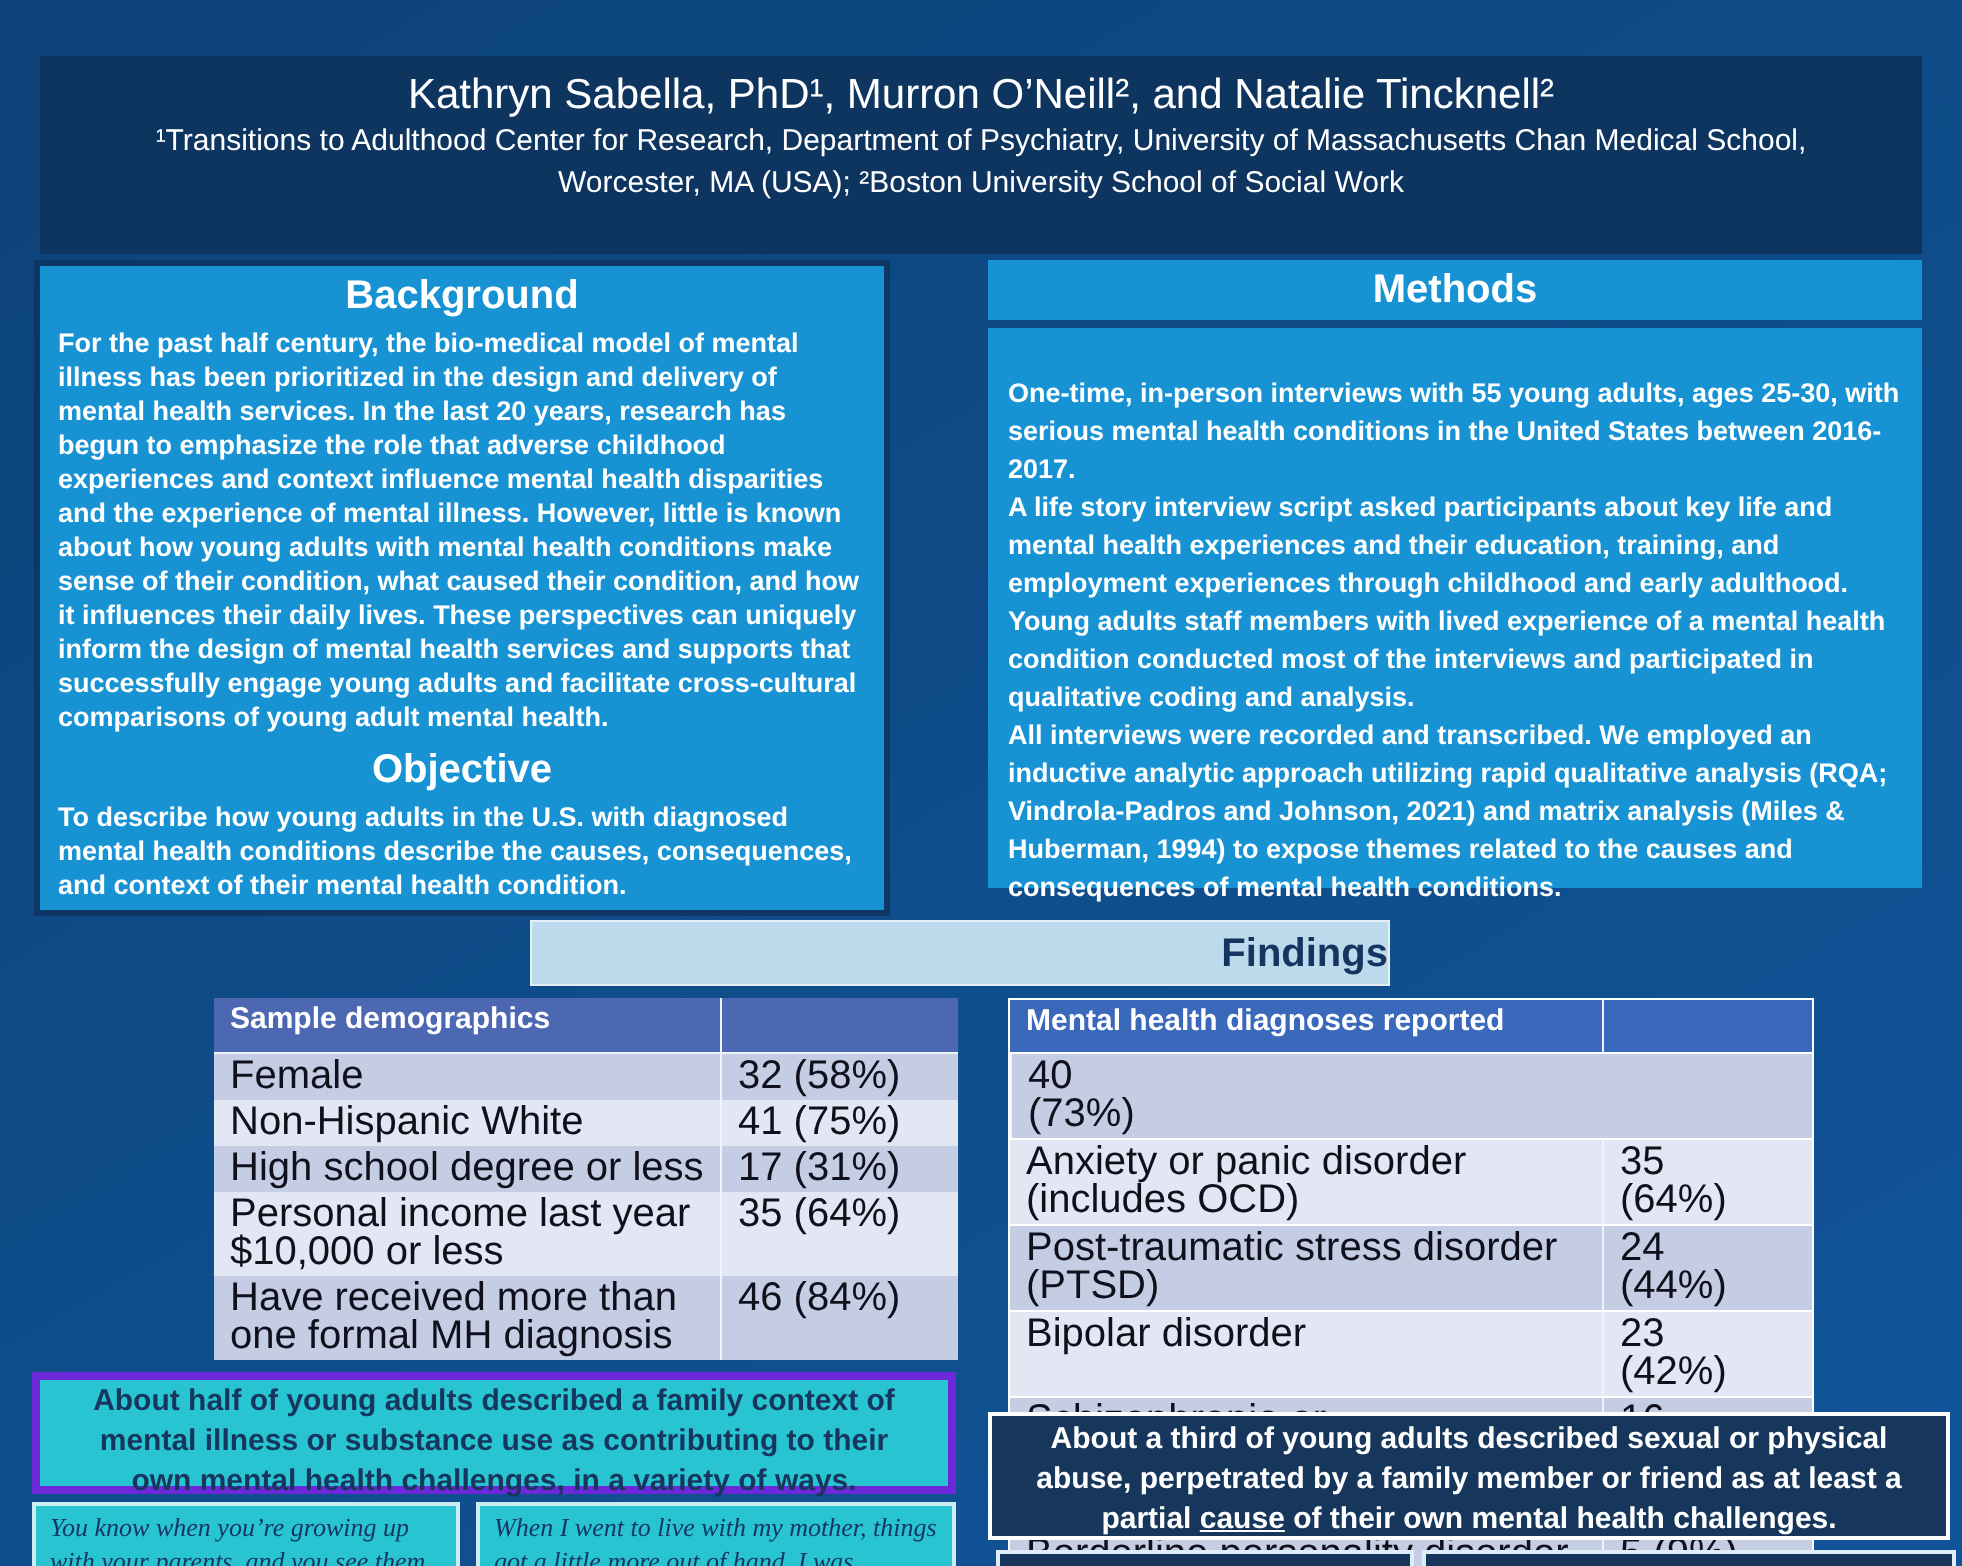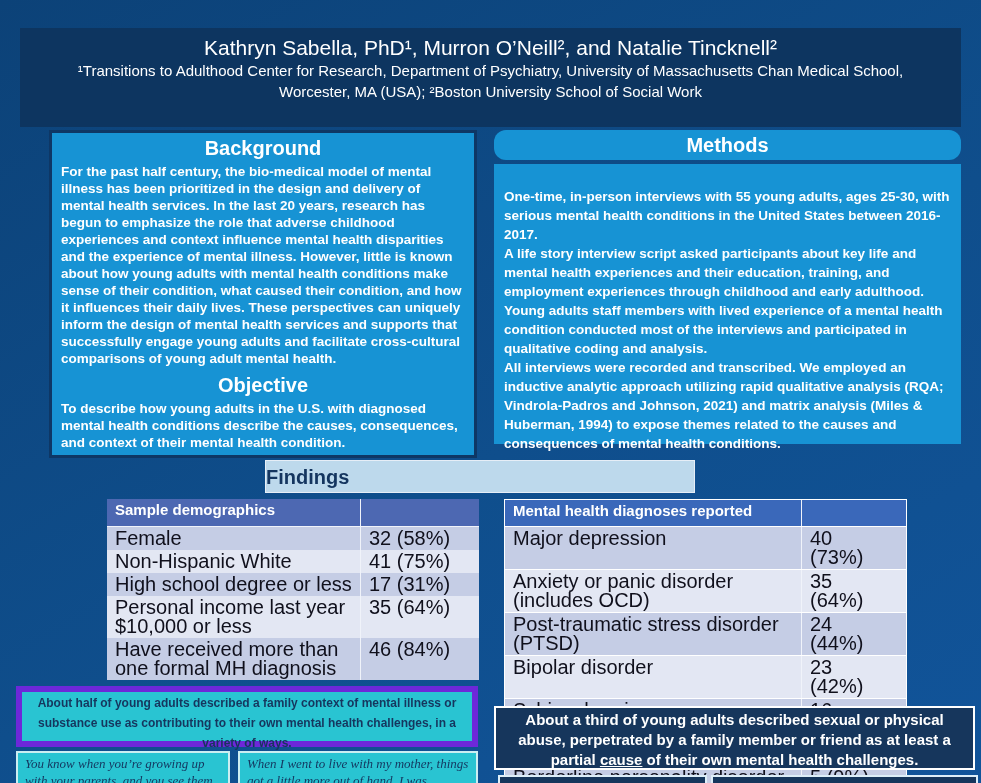--- a/index.html
+++ b/index.html
@@ -14,33 +14,33 @@
   .poster-header{
     left:20px;top:28px;width:941px;height:99px;
     background:#0d3560;color:#fff;text-align:center;padding-top:7px;
   }
   .poster-title{font-size:19px;font-weight:700;line-height:24px;}
   .poster-authors{font-size:21px;font-weight:400;line-height:23px;margin-top:1px;}
   .poster-affil{font-size:15px;font-weight:400;line-height:21px;margin-top:1px;padding:0 30px;}
 
   
   .panel{background:#1793d4;color:#fff;border:3px solid #0e3765;}
-  .left-panel{left:17px;top:130px;width:428px;height:328px;padding:2px 0;margin-left:32px;}
+  .left-panel{left:17px;top:130px;width:428px;height:328px;padding:2px 0;}
   .panel-heading{font-size:20px;font-weight:700;text-align:center;line-height:26px;}
   .panel-body{font-size:13.5px;font-weight:600;line-height:17px;padding:2px 9px 0 9px;text-align:left;}
   .methods-titlebar{left:494px;top:130px;width:467px;height:30px;background:#1793d4;
-    color:#fff;font-size:20px;font-weight:700;text-align:center;line-height:30px;border-radius:12px;}
+    color:#fff;font-size:20px;font-weight:700;text-align:center;line-height:30px;}
   .methods-body{left:494px;top:164px;width:467px;height:280px;background:#1793d4;
     color:#fff;font-size:13.5px;font-weight:600;line-height:19px;padding:23px 10px;}
 
   
   .findings-banner{
     left:265px;top:460px;width:430px;height:33px;background:#bdd9ec;
     border:1px solid #e6eef7;color:#14355f;font-size:20px;font-weight:700;
-    text-align:left;line-height:32px;
+    text-align:right;line-height:32px;
   }
 
   
   .tbl{border-collapse:collapse;}
   .tbl-hdr{color:#fff;font-weight:700;font-size:15px;}
   .cell{font-size:20px;color:#10101c;line-height:19px;}
   .demo-table{left:107px;top:499px;width:372px;}
   .demo-table .hdr-row{background:#4d68b2;height:27px;}
   .diag-table{left:504px;top:499px;width:403px;}
   .diag-table .hdr-row{background:#3a68ba;height:26px;}
@@ -51,21 +51,21 @@
   .tcell-value{padding:2px 22px 2px 8px;border-left:1px solid #f0f3fa;}
   .demo-val{width:88px;}
   .diag-val{width:74px;}
   .diag-table .trow{border:1px solid #ffffff;border-top:none;}
   .diag-table .hdr-row{border:1px solid #ffffff;}
   .demo-table .hdr-row{border-bottom:1px solid #f0f3fa;}
 
   
   .teal-callout{
     left:16px;top:686px;width:462px;height:61px;background:#29c4d2;
-    border:6px solid #6d28d9;color:#16365e;font-size:12px;font-weight:700;
+    border:4px solid #6d28d9;color:#16365e;font-size:15px;font-weight:700;
     text-align:center;line-height:20px;padding:1px 14px;
   }
   .navy-callout{
     left:494px;top:706px;width:481px;height:64px;background:#16365c;
     border:2px solid #ffffff;color:#fff;font-size:15px;font-weight:700;
     text-align:center;line-height:20px;padding:2px 10px;
   }
   .navy-callout .u{text-decoration:underline;}
 
   
@@ -133,21 +133,20 @@
     <div class="cell tcell-value demo-val">46 (84%)</div>
   </div>
 </div>
 
 <div class="abs diag-table tbl">
   <div class="trow hdr-row">
     <div class="tcell-label tbl-hdr">Mental health diagnoses reported</div>
     <div class="tcell-value diag-val tbl-hdr"></div>
   </div>
   <div class="trow row-a">
-    <div class="cell tcell-label">Major depression</div>
     <div class="cell tcell-value diag-val">40 (73%)</div>
   </div>
   <div class="trow row-b">
     <div class="cell tcell-label">Anxiety or panic disorder (includes OCD)</div>
     <div class="cell tcell-value diag-val">35 (64%)</div>
   </div>
   <div class="trow row-a">
     <div class="cell tcell-label">Post-traumatic stress disorder (PTSD)</div>
     <div class="cell tcell-value diag-val">24 (44%)</div>
   </div>

